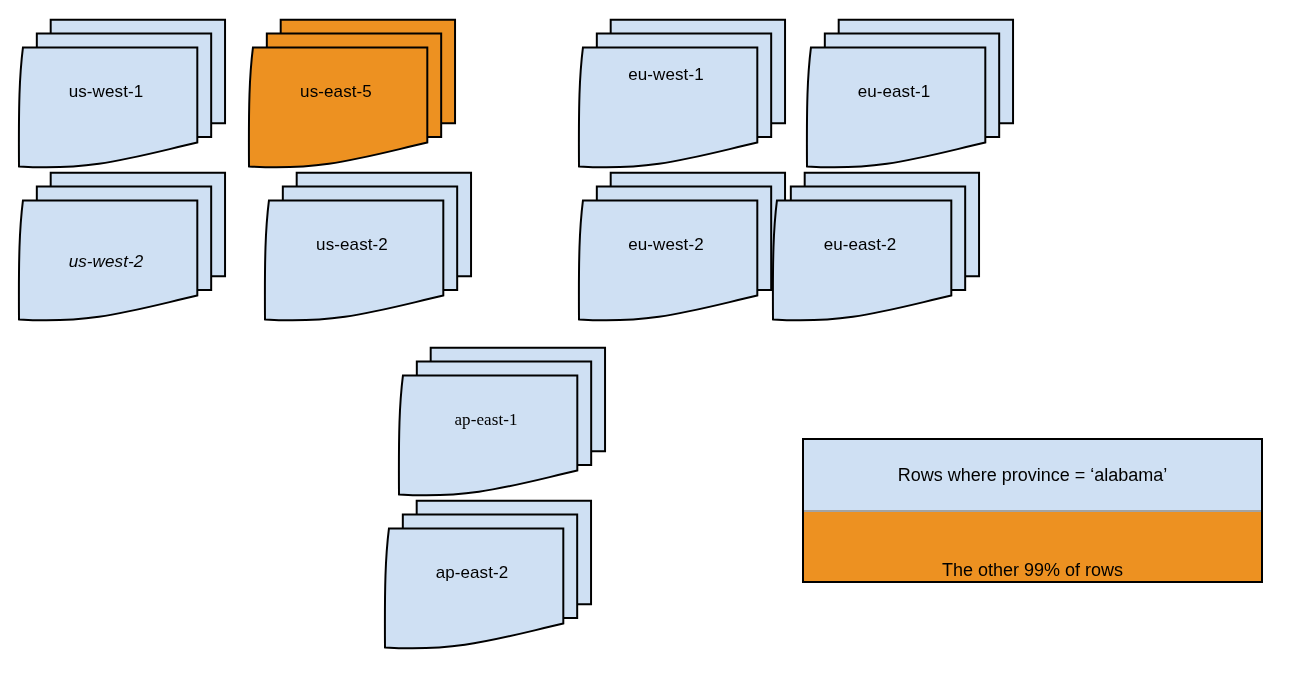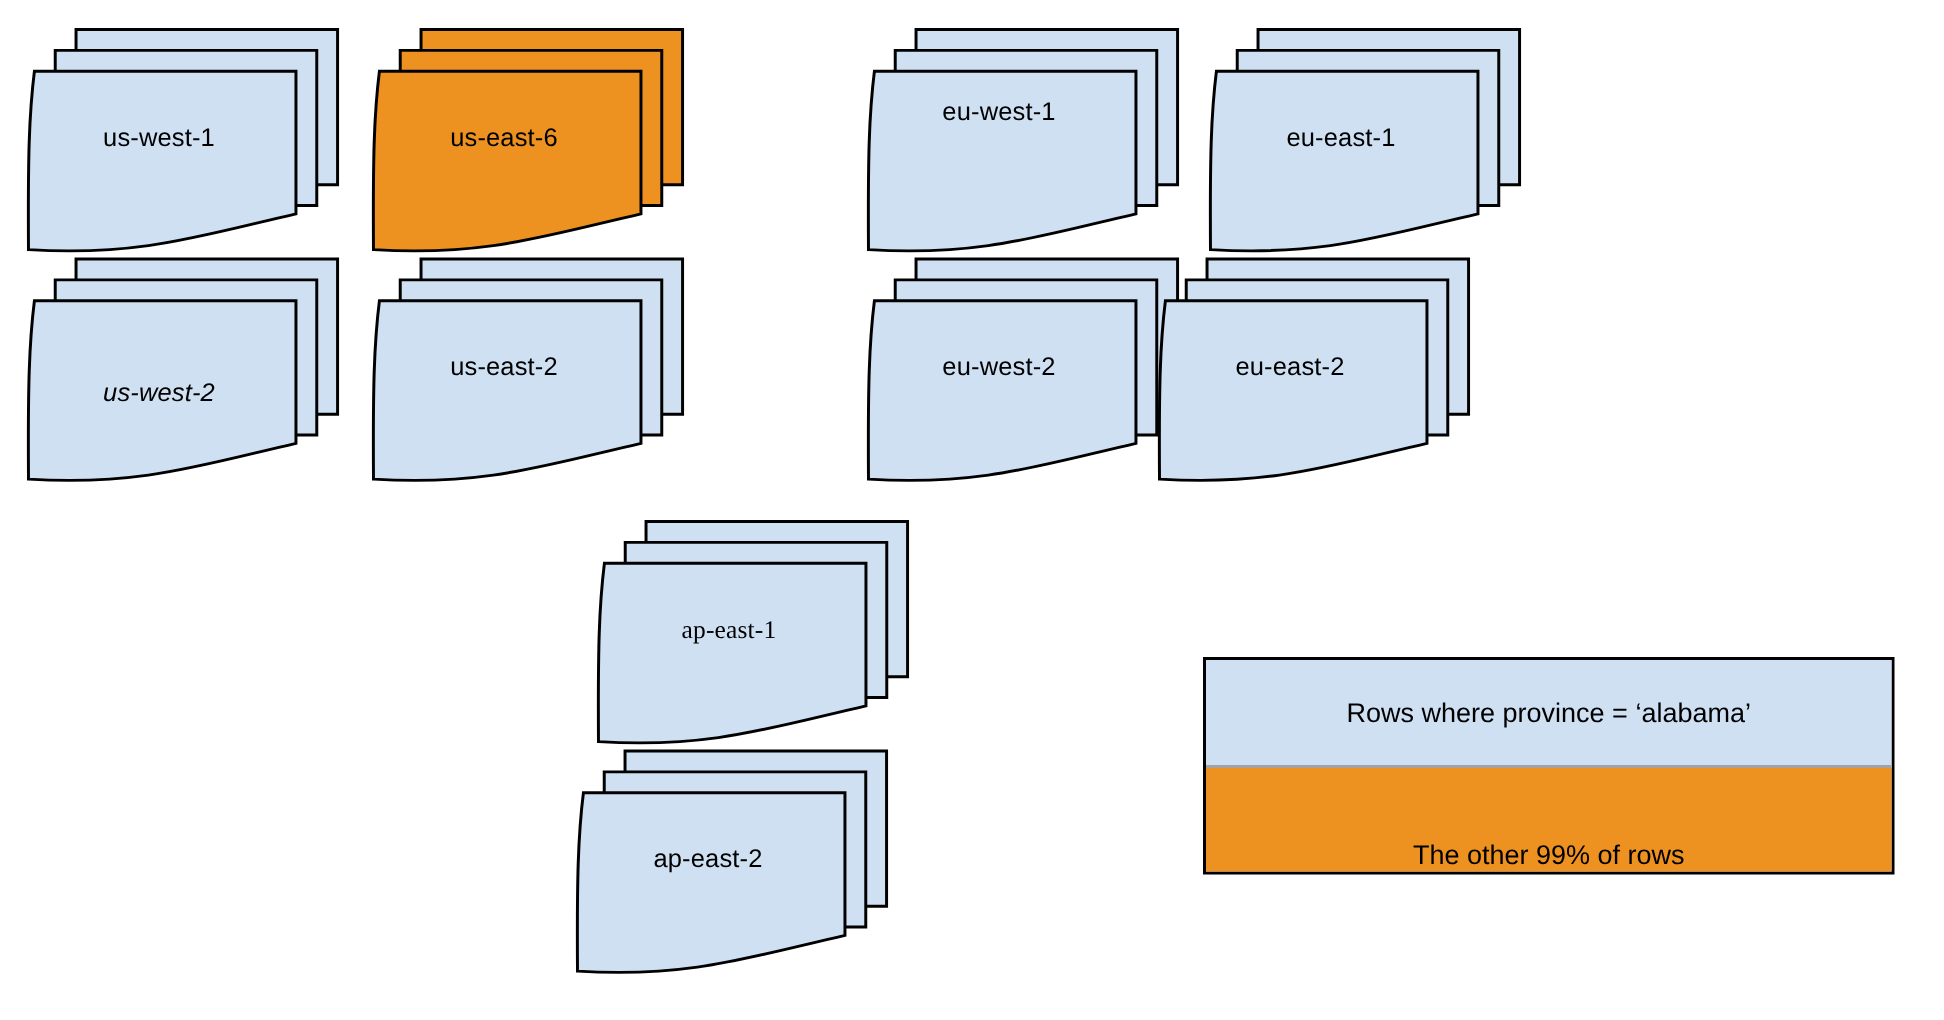--- a/index.html
+++ b/index.html
@@ -55,21 +55,21 @@
         <path d="M 0 0 L 176 0 L 176 96 C 109.12 111.4 70.4 124.56 -4 120.08 C -4.4 57.599999999999994 -3.6 28.799999999999997 0 0 Z" transform="translate(0,28)" fill="#CFE0F3" stroke="#000000" stroke-width="2" stroke-linejoin="miter"></path>
       </svg>
       <div class="doc-label" style="top: 65px; width: 176px;">us-west-1</div>
     </div>
     <div class="doc-stack" style="left: 248px; top: 17px; width: 204px; height: 152px;">
       <svg width="212" height="156" viewBox="-5 -2 214 156">
         <path d="M 0 0 L 176 0 L 176 104.4 L 0 104.4 Z" transform="translate(28,0)" fill="#ED9121" stroke="#000000" stroke-width="2" stroke-linejoin="miter"></path>
         <path d="M 0 0 L 176 0 L 176 104.4 L 0 104.4 Z" transform="translate(14,14)" fill="#ED9121" stroke="#000000" stroke-width="2" stroke-linejoin="miter"></path>
         <path d="M 0 0 L 176 0 L 176 96 C 109.12 111.4 70.4 124.56 -4 120.08 C -4.4 57.599999999999994 -3.6 28.799999999999997 0 0 Z" transform="translate(0,28)" fill="#ED9121" stroke="#000000" stroke-width="2" stroke-linejoin="miter"></path>
       </svg>
-      <div class="doc-label" style="top: 65px; width: 176px;">us-east-6</div>
+      <div class="doc-label" style="top: 65px; width: 176px;">us-east-5</div>
     </div>
     <div class="doc-stack" style="left: 578px; top: 17px; width: 204px; height: 152px;">
       <svg width="212" height="156" viewBox="-5 -2 214 156">
         <path d="M 0 0 L 176 0 L 176 104.4 L 0 104.4 Z" transform="translate(28,0)" fill="#CFE0F3" stroke="#000000" stroke-width="2" stroke-linejoin="miter"></path>
         <path d="M 0 0 L 176 0 L 176 104.4 L 0 104.4 Z" transform="translate(14,14)" fill="#CFE0F3" stroke="#000000" stroke-width="2" stroke-linejoin="miter"></path>
         <path d="M 0 0 L 176 0 L 176 96 C 109.12 111.4 70.4 124.56 -4 120.08 C -4.4 57.599999999999994 -3.6 28.799999999999997 0 0 Z" transform="translate(0,28)" fill="#CFE0F3" stroke="#000000" stroke-width="2" stroke-linejoin="miter"></path>
       </svg>
       <div class="doc-label" style="top: 48px; width: 176px;">eu-west-1</div>
     </div>
     <div class="doc-stack" style="left: 806px; top: 17px; width: 204px; height: 152px;">
@@ -81,21 +81,21 @@
       <div class="doc-label" style="top: 65px; width: 176px;">eu-east-1</div>
     </div>
     <div class="doc-stack" style="left: 18px; top: 170px; width: 204px; height: 152px;">
       <svg width="212" height="156" viewBox="-5 -2 214 156">
         <path d="M 0 0 L 176 0 L 176 104.4 L 0 104.4 Z" transform="translate(28,0)" fill="#CFE0F3" stroke="#000000" stroke-width="2" stroke-linejoin="miter"></path>
         <path d="M 0 0 L 176 0 L 176 104.4 L 0 104.4 Z" transform="translate(14,14)" fill="#CFE0F3" stroke="#000000" stroke-width="2" stroke-linejoin="miter"></path>
         <path d="M 0 0 L 176 0 L 176 96 C 109.12 111.4 70.4 124.56 -4 120.08 C -4.4 57.599999999999994 -3.6 28.799999999999997 0 0 Z" transform="translate(0,28)" fill="#CFE0F3" stroke="#000000" stroke-width="2" stroke-linejoin="miter"></path>
       </svg>
       <div class="doc-label" style="top: 82px; width: 176px; font-style: italic;">us-west-2</div>
     </div>
-    <div class="doc-stack" style="left: 248px; top: 170px; width: 204px; height: 152px;">
+    <div class="doc-stack" style="left: 264px; top: 170px; width: 204px; height: 152px;">
       <svg width="212" height="156" viewBox="-5 -2 214 156">
         <path d="M 0 0 L 176 0 L 176 104.4 L 0 104.4 Z" transform="translate(28,0)" fill="#CFE0F3" stroke="#000000" stroke-width="2" stroke-linejoin="miter"></path>
         <path d="M 0 0 L 176 0 L 176 104.4 L 0 104.4 Z" transform="translate(14,14)" fill="#CFE0F3" stroke="#000000" stroke-width="2" stroke-linejoin="miter"></path>
         <path d="M 0 0 L 176 0 L 176 96 C 109.12 111.4 70.4 124.56 -4 120.08 C -4.4 57.599999999999994 -3.6 28.799999999999997 0 0 Z" transform="translate(0,28)" fill="#CFE0F3" stroke="#000000" stroke-width="2" stroke-linejoin="miter"></path>
       </svg>
       <div class="doc-label" style="top: 65px; width: 176px;">us-east-2</div>
     </div>
     <div class="doc-stack" style="left: 578px; top: 170px; width: 204px; height: 152px;">
       <svg width="212" height="156" viewBox="-5 -2 214 156">
         <path d="M 0 0 L 176 0 L 176 104.4 L 0 104.4 Z" transform="translate(28,0)" fill="#CFE0F3" stroke="#000000" stroke-width="2" stroke-linejoin="miter"></path>

